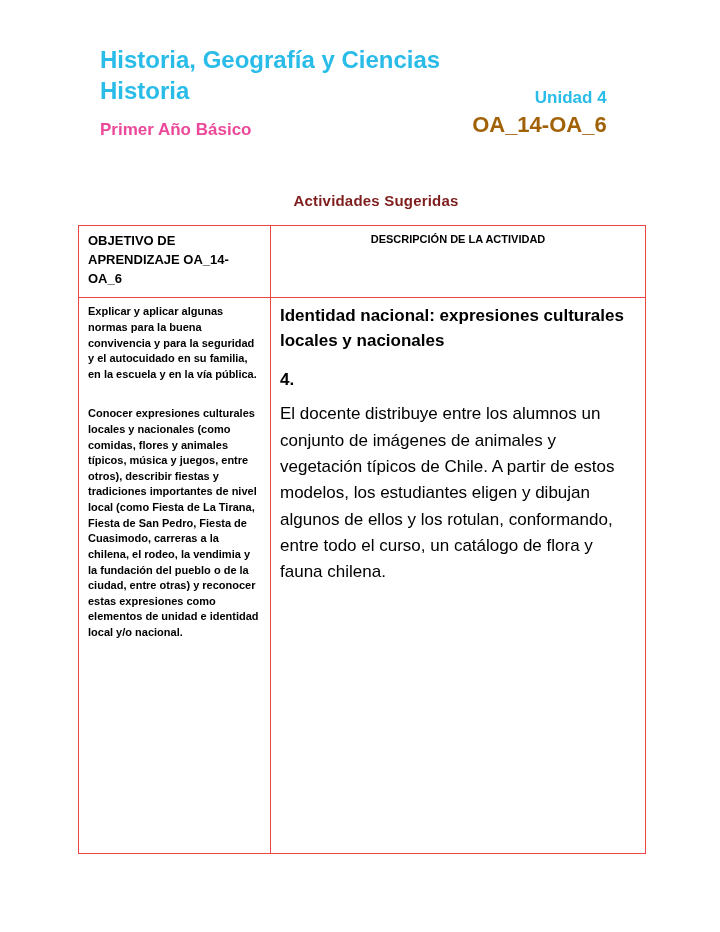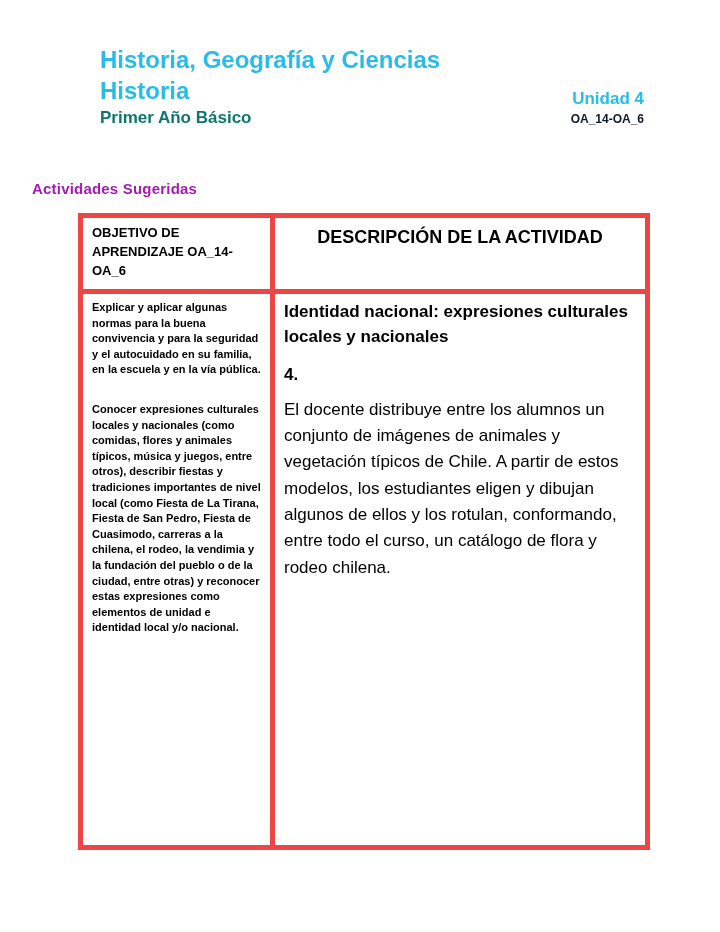--- a/index.html
+++ b/index.html
@@ -16,88 +16,89 @@
   }
   .page {
     position: relative;
     width: 720px;
     height: 932px;
     box-sizing: border-box;
   }
   
   .doc-header {
     display: flex;
-    justify-content: space-between;
+    justify-content: flex-start;
     align-items: flex-end;
     margin: 44px 76px 0 100px;
   }
   .doc-title {
     margin: 0;
     font-size: 24px;
     line-height: 1.3;
     font-weight: bold;
     color: #29bce8;
   }
   .doc-subtitle {
     font-size: 17px;
     font-weight: bold;
-    color: #0f766e;
-    margin-top: 2px;
+    color: #ec4899;
+    margin-top: 14px;
   }
   .header-right {
     text-align: right;
     padding-bottom: 1px;
+    margin-left: 32px;
   }
   .unit-label {
     font-size: 17px;
     font-weight: bold;
     color: #29bce8;
     line-height: 1.6;
   }
   .oa-code {
-    font-size: 12px;
+    font-size: 22px;
     font-weight: bold;
-    color: #0f172a;
+    color: #a16207;
     line-height: 1.3;
   }
   
   .section-title {
     margin-top: 52px;
-    text-align: left;
+    text-align: center;
     font-size: 15px;
     font-weight: bold;
-    color: #a21caf;
+    color: #7f1d1d;
     letter-spacing: 0.2px;
     margin-left: 32px;
   }
   
   .doc-table {
     border-collapse: collapse;
     margin: 16px 0 0 78px;
     width: 567px;
     table-layout: fixed;
   }
   .doc-table th,
   .doc-table td {
-    border: 5px solid #ef4444;
+    border: 1px solid #ef4444;
     vertical-align: top;
     box-sizing: border-box;
     padding: 6px 9px 8px 9px;
   }
   .col-objective { width: 192px; }
   .col-activity  { width: 375px; }
   th.header-objective {
     text-align: left;
     font-size: 13px;
     line-height: 1.45;
     height: 72px;
   }
   th.header-activity {
     text-align: center;
-    font-size: 18px;
+    font-size: 11px;
     line-height: 1.45;
   }
   td.cell-objective {
     font-size: 11px;
     font-weight: bold;
     line-height: 1.42;
     height: 556px;
   }
   td.cell-activity {
     font-size: 17px;
@@ -153,19 +154,19 @@
     </thead>
     <tbody>
       <tr>
         <td class="cell-objective">
           <p class="para">Explicar y aplicar algunas normas para la buena convivencia y para la seguridad y el autocuidado en su familia, en la escuela y en la vía pública.</p>
           <p class="para">Conocer expresiones culturales locales y nacionales (como comidas, flores y animales típicos, música y juegos, entre otros), describir fiestas y tradiciones importantes de nivel local (como Fiesta de La Tirana, Fiesta de San Pedro, Fiesta de Cuasimodo, carreras a la chilena, el rodeo, la vendimia y la fundación del pueblo o de la ciudad, entre otras) y reconocer estas expresiones como elementos de unidad e identidad local y/o nacional.</p>
         </td>
         <td class="cell-activity">
           <p class="activity-heading">Identidad nacional: expresiones culturales locales y nacionales</p>
           <p class="activity-number">4.</p>
-          <p class="activity-desc">El docente distribuye entre los alumnos un conjunto de imágenes de animales y vegetación típicos de Chile. A partir de estos modelos, los estudiantes eligen y dibujan algunos de ellos y los rotulan, conformando, entre todo el curso, un catálogo de flora y rodeo chilena.</p>
+          <p class="activity-desc">El docente distribuye entre los alumnos un conjunto de imágenes de animales y vegetación típicos de Chile. A partir de estos modelos, los estudiantes eligen y dibujan algunos de ellos y los rotulan, conformando, entre todo el curso, un catálogo de flora y fauna chilena.</p>
         </td>
       </tr>
     </tbody>
   </table>
 
 </div>
 
 </body></html>

